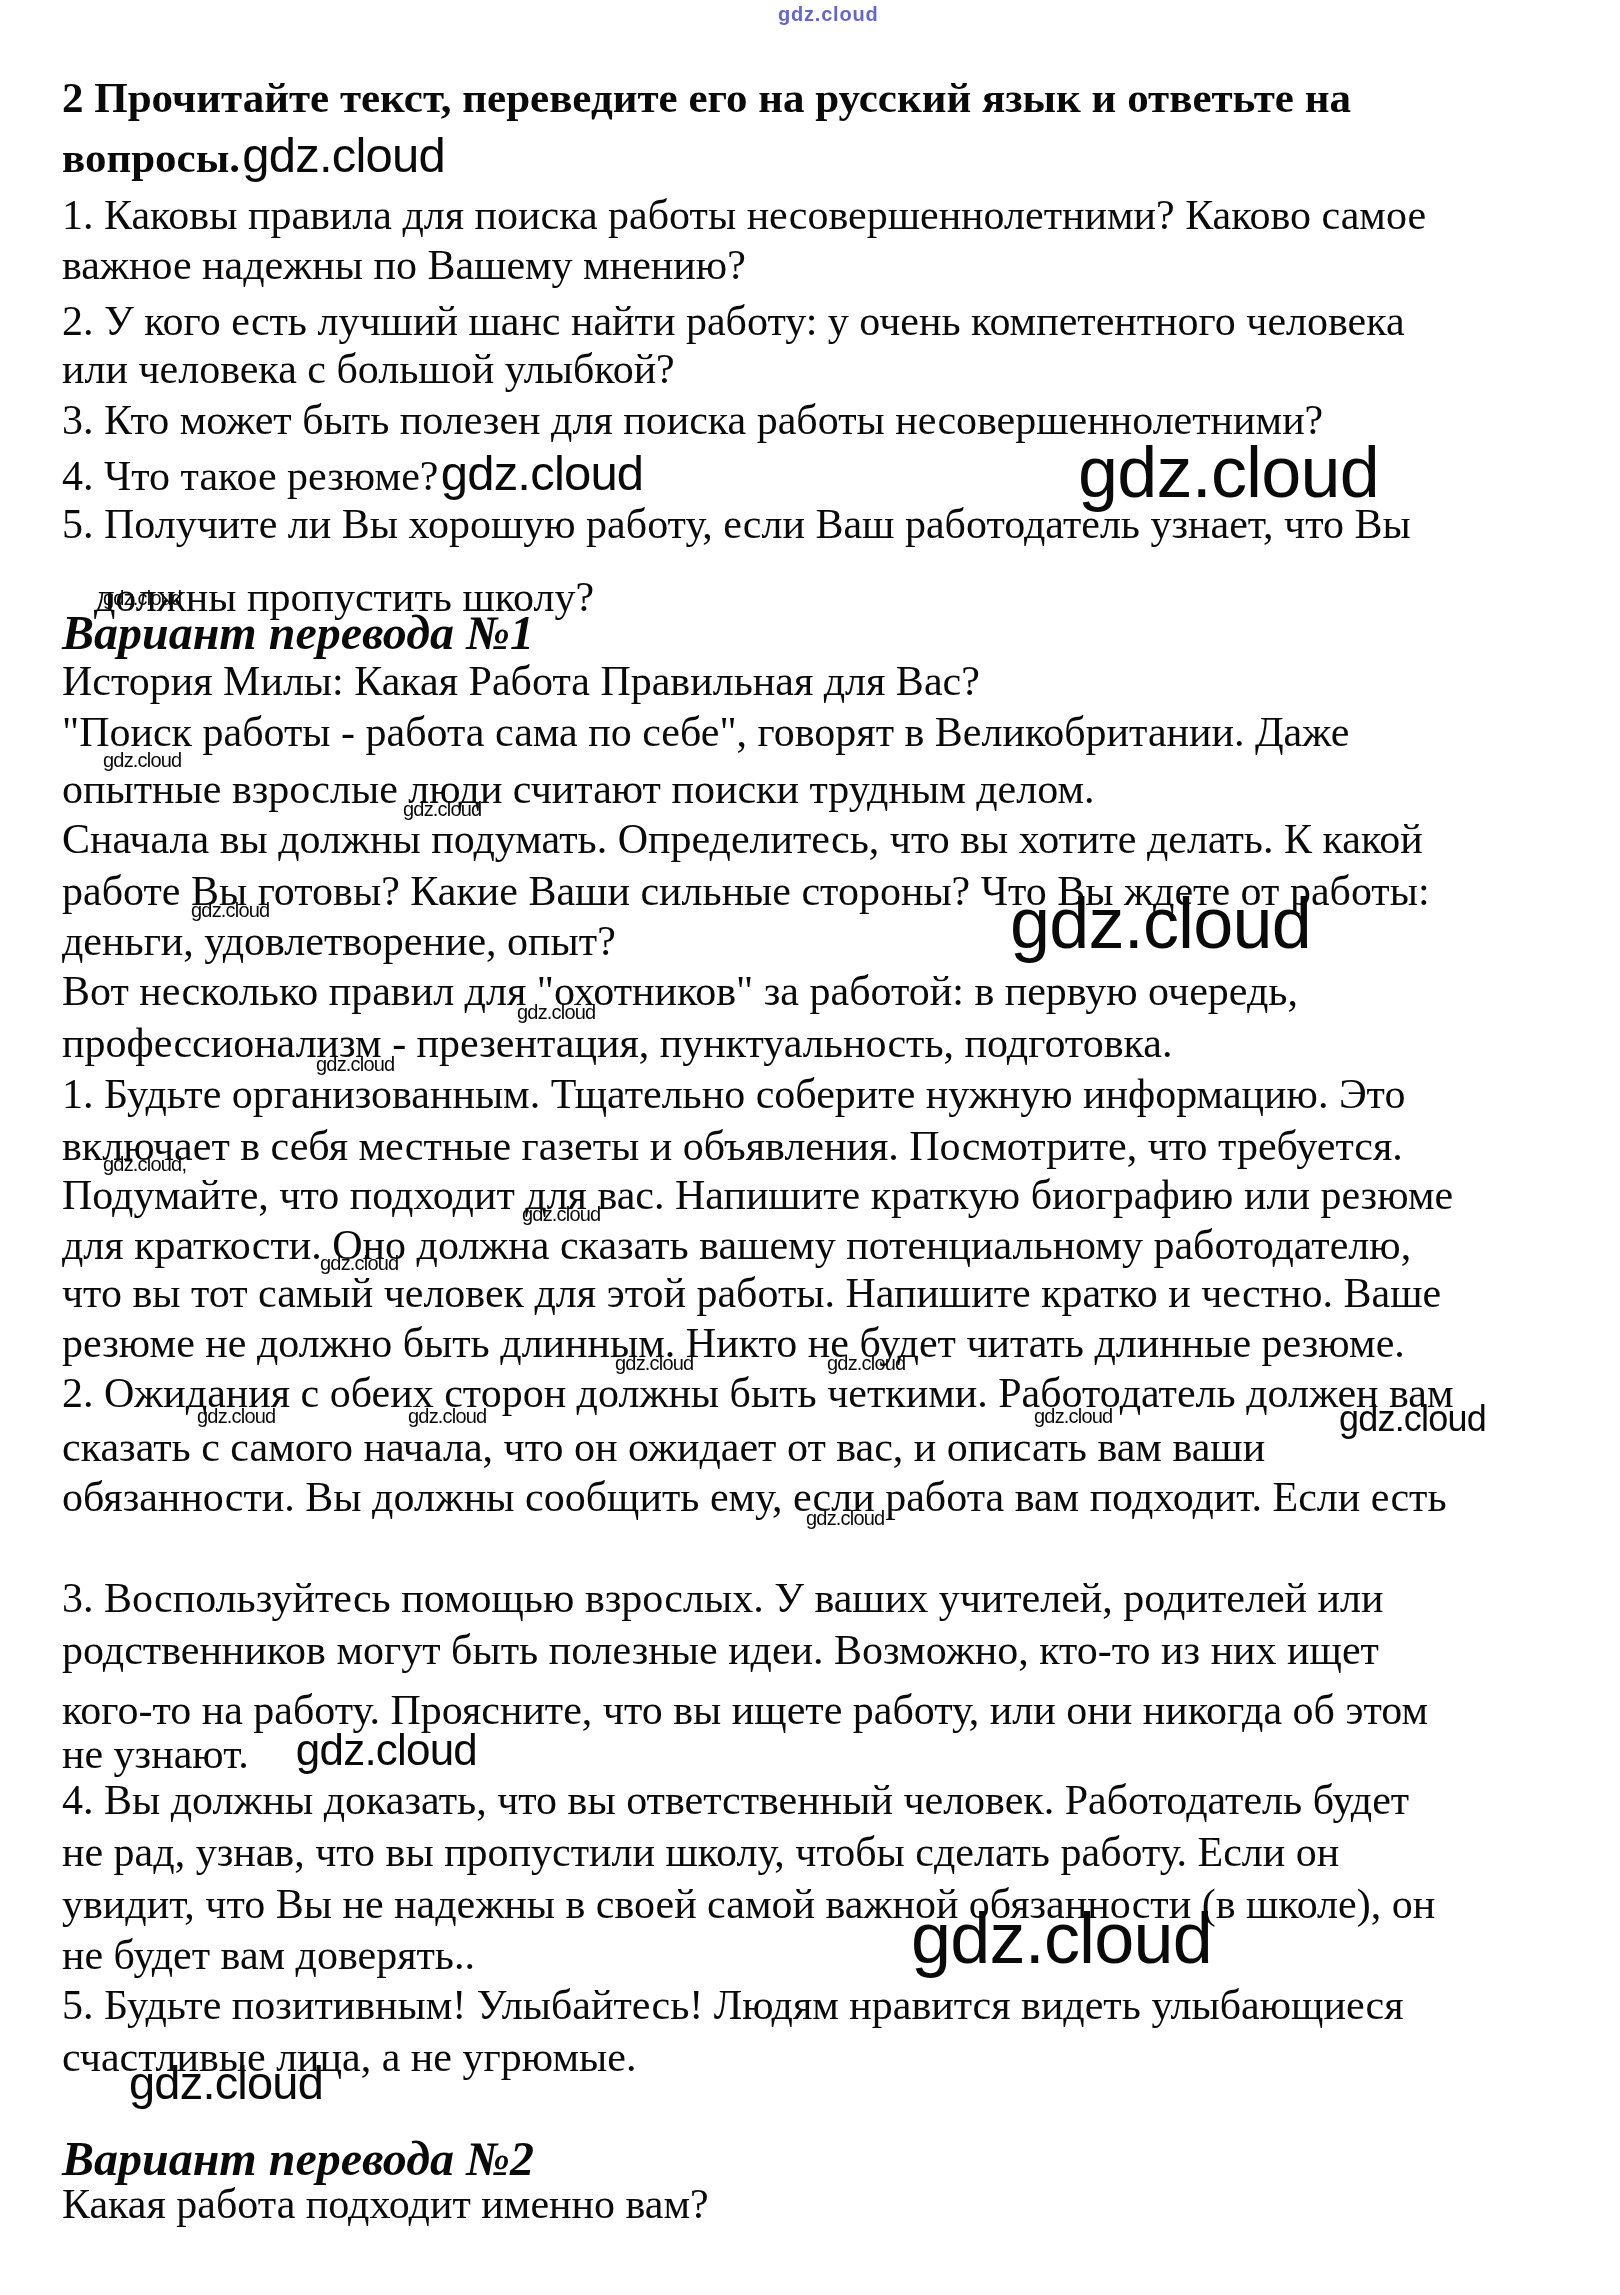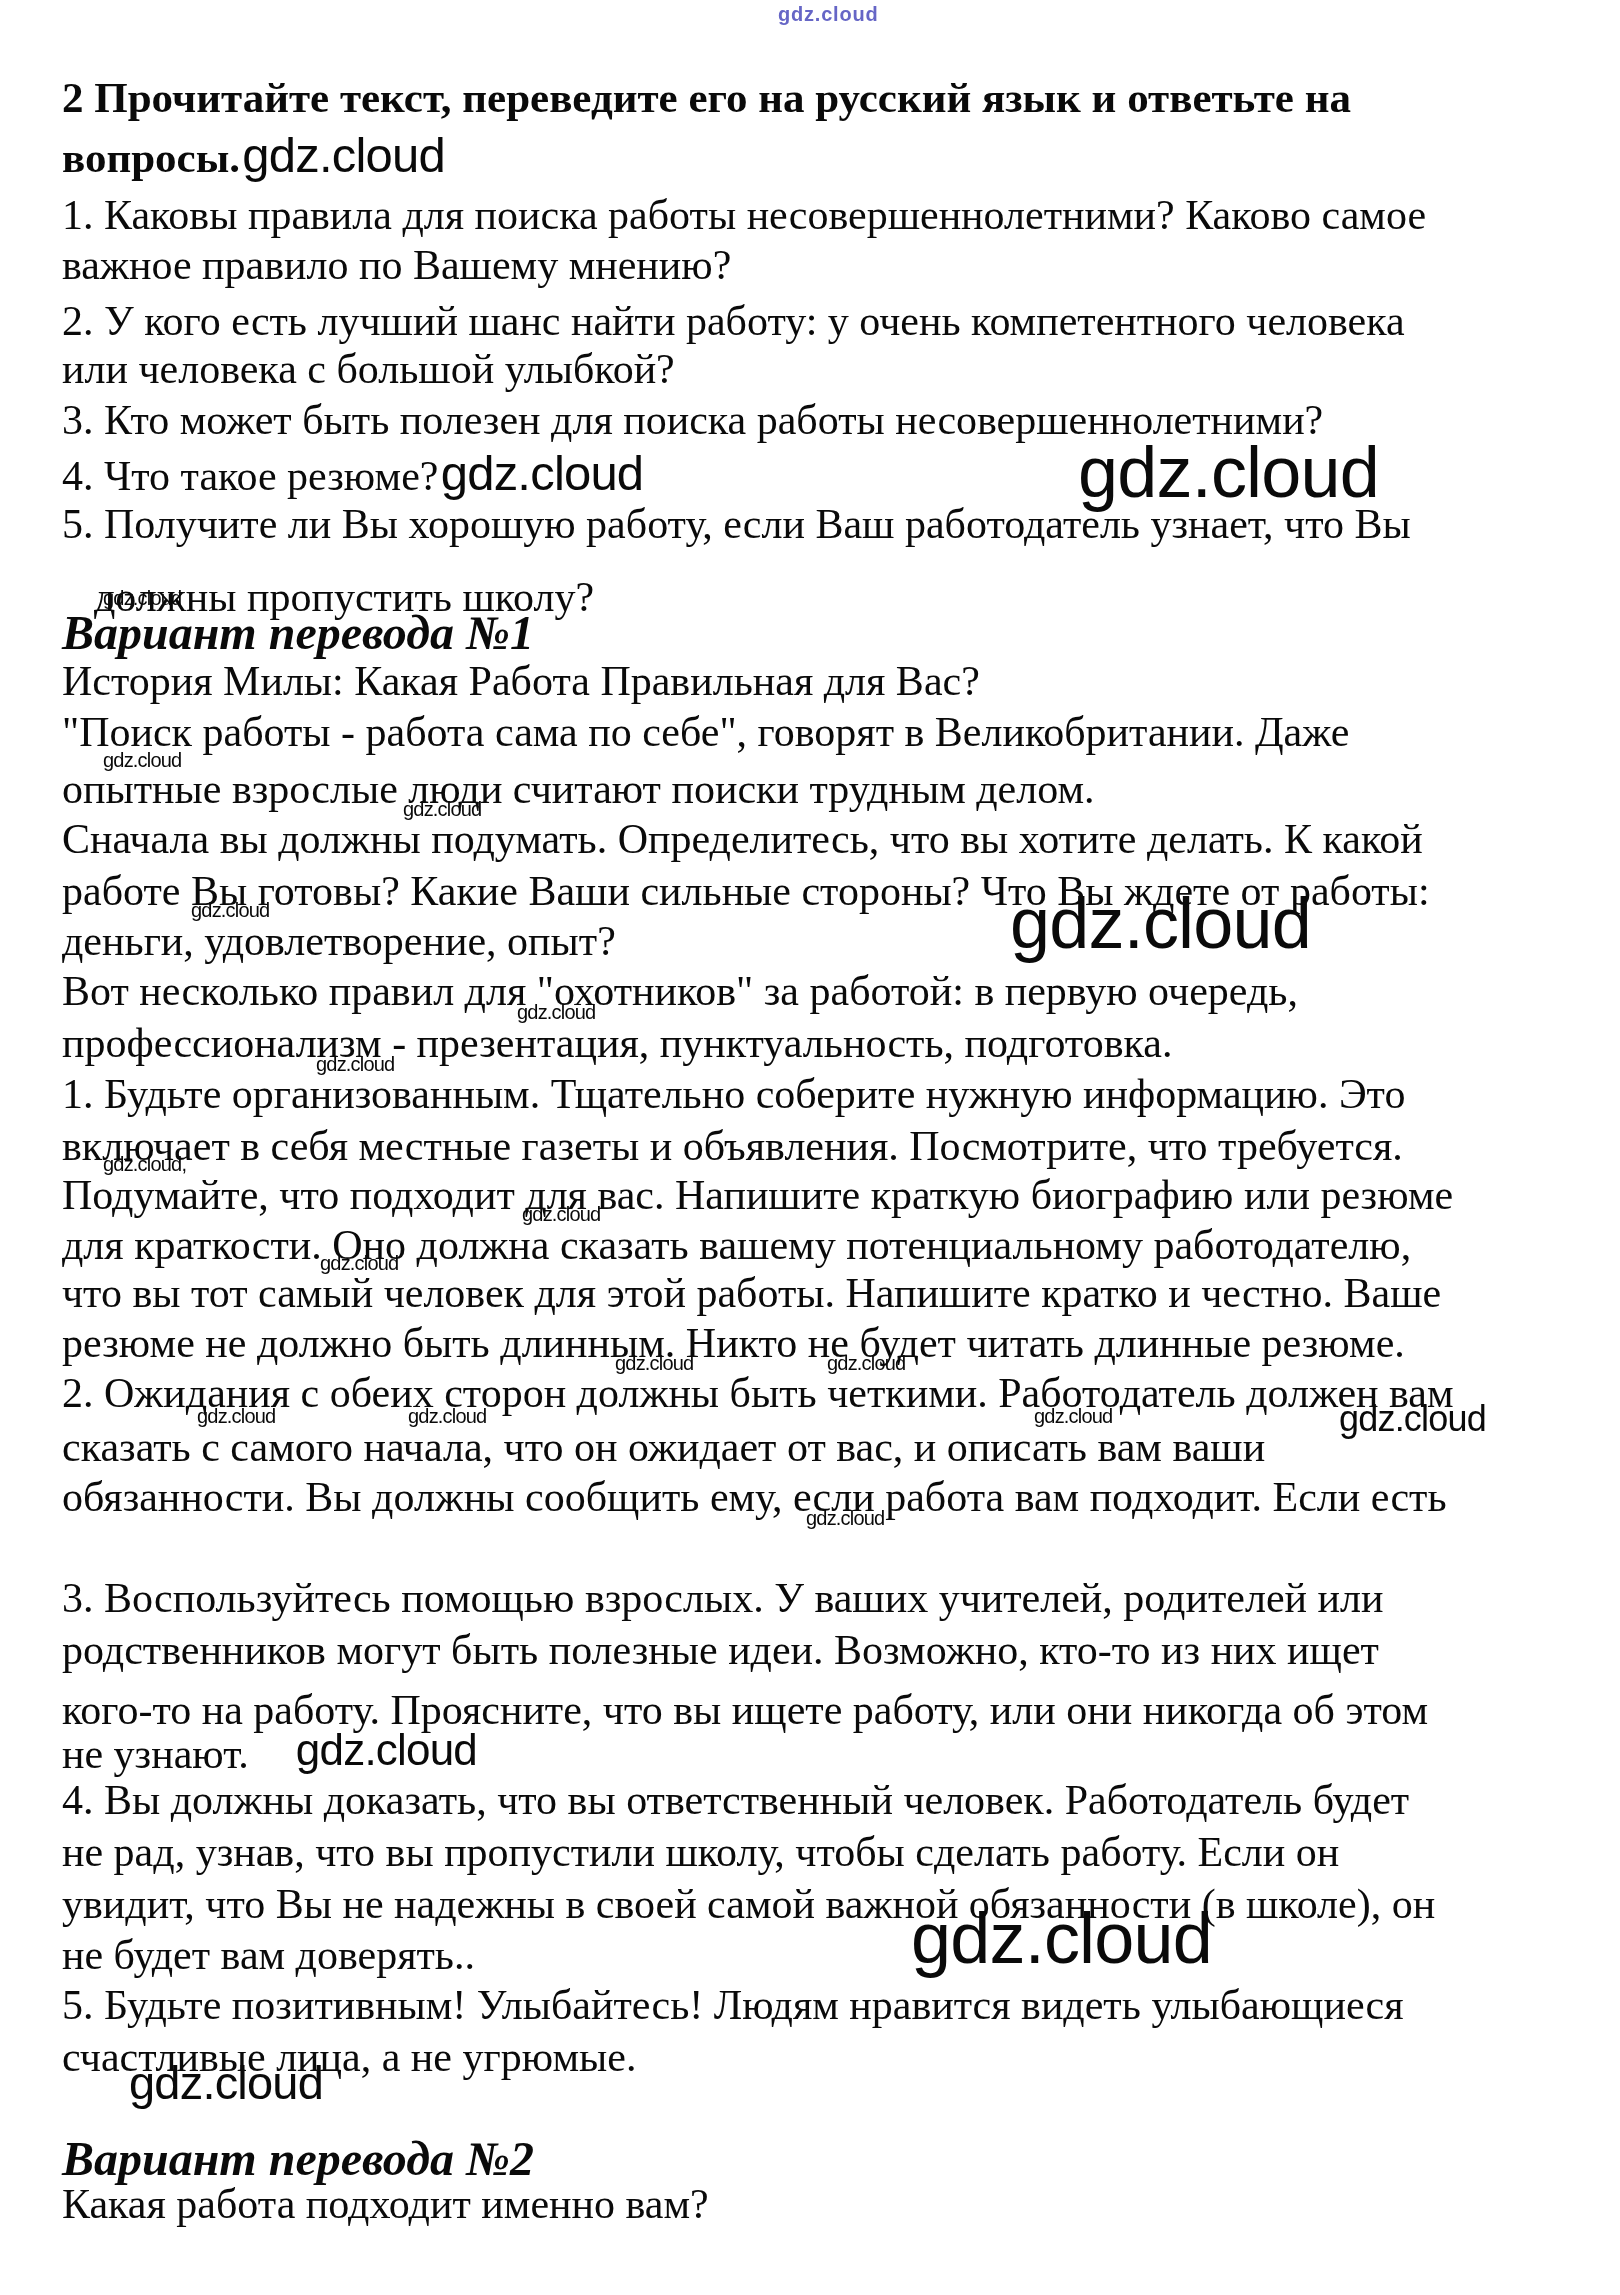--- a/index.html
+++ b/index.html
@@ -73,21 +73,21 @@
       <div class="wm" style="left: 1034px; top: 1406px; font-size: 20px;">gdz.cloud</div>
       <div class="wm" style="left: 1339px; top: 1401px; font-size: 36px;">gdz.cloud</div>
       <div class="wm" style="left: 806px; top: 1508px; font-size: 20px;">gdz.cloud</div>
       <div class="wm" style="left: 911px; top: 1902px; font-size: 72px;">gdz.cloud</div>
       <div class="wm" style="left: 129px; top: 2059px; font-size: 47px;">gdz.cloud</div>
     </div>
   <div class="layer" id="text-layer">
       <div class="line heading" style="top: 76px;"><span>2 Прочитайте текст, переведите его на русский язык и ответьте на</span></div>
       <div class="line heading" style="top: 131px;"><span>вопросы.</span><span class="wm-suffix">gdz.cloud</span></div>
       <div class="line body" style="top: 194px;"><span>1. Каковы правила для поиска работы несовершеннолетними? Каково самое</span></div>
-      <div class="line body" style="top: 244px;"><span>важное правило по Вашему мнению?</span></div>
+      <div class="line body" style="top: 244px;"><span>важное надежны по Вашему мнению?</span></div>
       <div class="line body" style="top: 300px;"><span>2. У кого есть лучший шанс найти работу: у очень компетентного человека</span></div>
       <div class="line body" style="top: 348px;"><span>или человека с большой улыбкой?</span></div>
       <div class="line body" style="top: 399px;"><span>3. Кто может быть полезен для поиска работы несовершеннолетними?</span></div>
       <div class="line body" style="top: 449px;"><span>4. Что такое резюме?</span><span class="wm-suffix">gdz.cloud</span></div>
       <div class="line body" style="top: 503px;"><span>5. Получите ли Вы хорошую работу, если Ваш работодатель узнает, что Вы</span></div>
       <div class="line body" style="top: 576px; margin-left: 32px;"><span>должны пропустить школу?</span></div>
       <div class="line subheading" style="top: 609px;"><span>Вариант перевода №1</span></div>
       <div class="line body" style="top: 660px;"><span>История Милы: Какая Работа Правильная для Вас?</span></div>
       <div class="line body" style="top: 711px;"><span>"Поиск работы - работа сама по себе", говорят в Великобритании. Даже</span></div>
       <div class="line body" style="top: 768px;"><span>опытные взрослые люди считают поиски трудным делом.</span></div>

